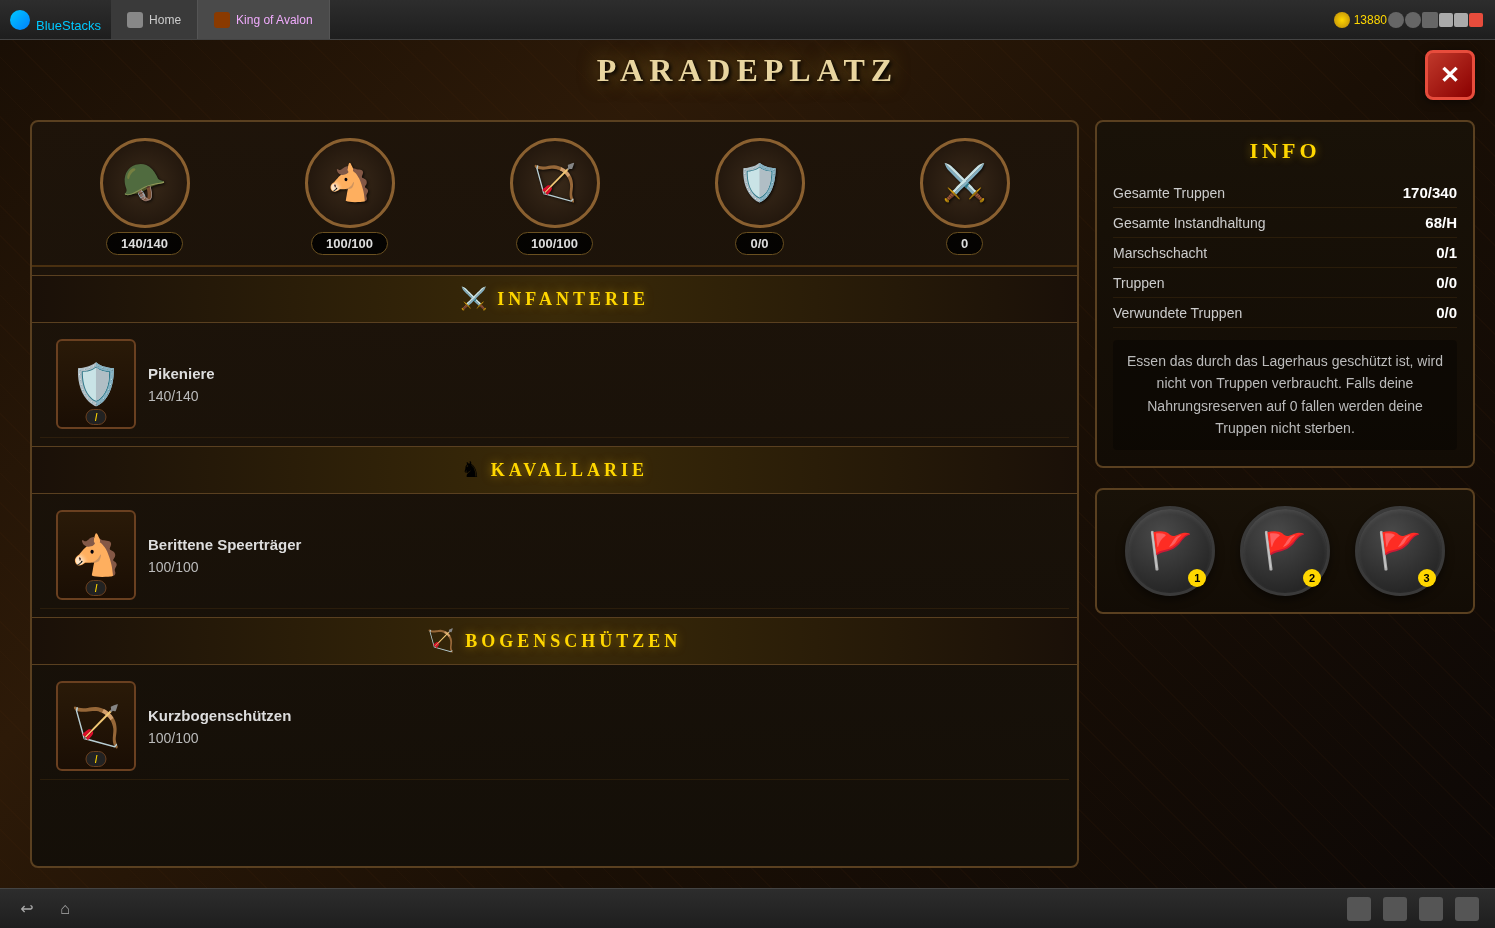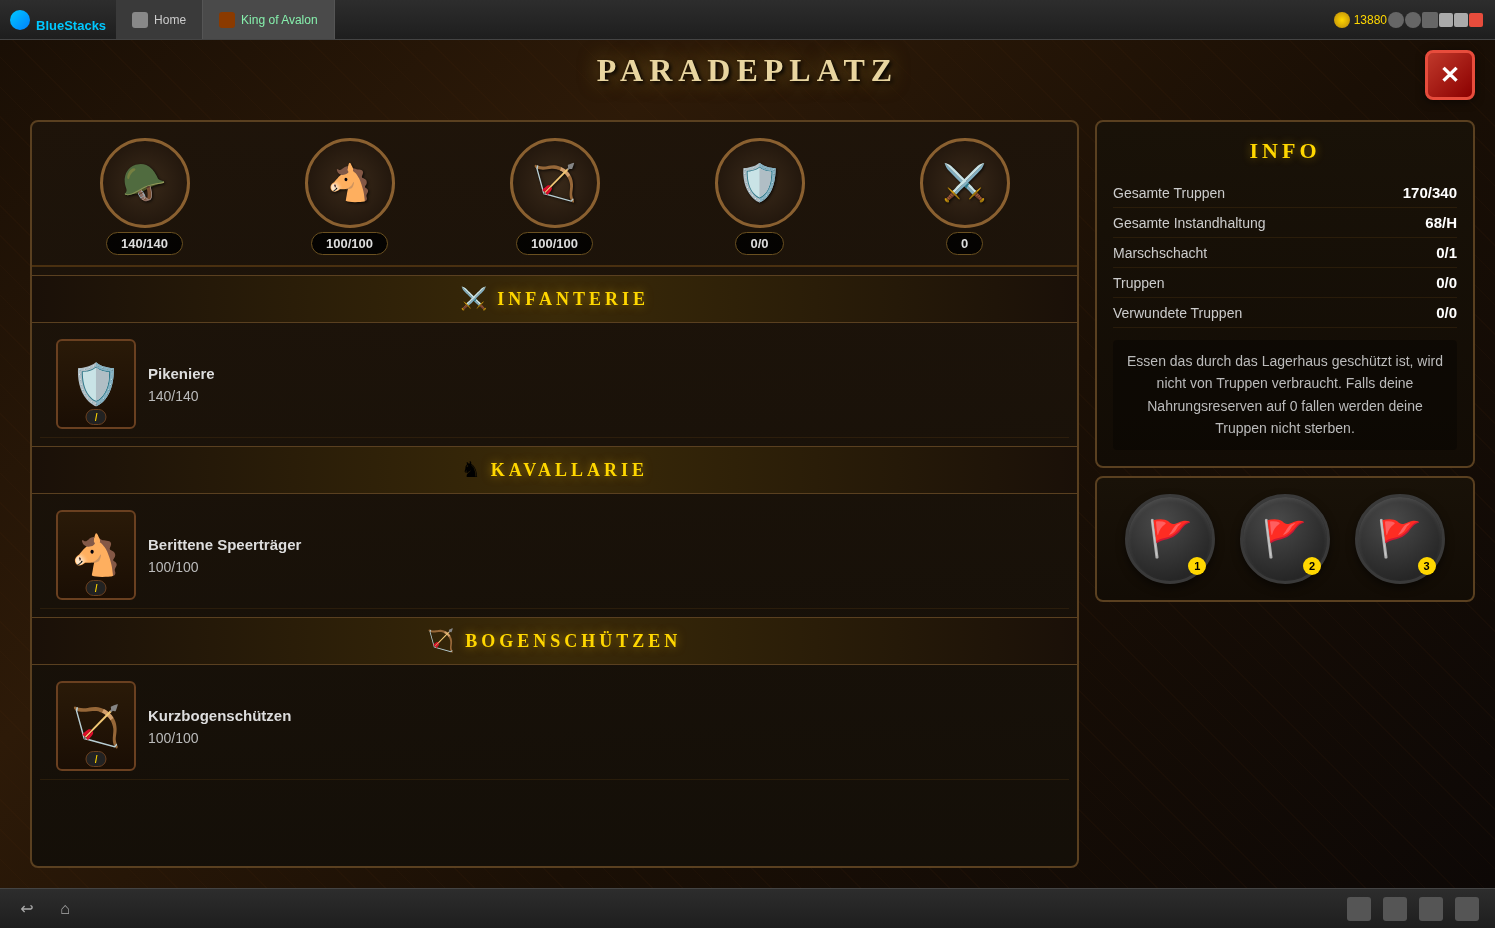--- a/index.html
+++ b/index.html
@@ -28,21 +28,21 @@
       gap: 6px;
     }
     .bluestacks-logo {
       width: 20px; height: 20px;
       background: linear-gradient(135deg, #00c8ff, #0080ff);
       border-radius: 50%;
     }
     .taskbar-brand {
       color: #00c8ff;
       font-size: 13px;
-      font-weight: bold;
+      font-weight: normal;
       margin-top: 12px;
     }
     .taskbar-tabs {
       display: flex;
       align-items: flex-end;
       height: 100%;
     }
     .tab {
       display: flex;
       align-items: center;
@@ -50,21 +50,21 @@
       padding: 0 16px;
       height: 100%;
       background: #3a3a3a;
       border-right: 1px solid #555;
       color: #ccc;
       font-size: 12px;
       cursor: pointer;
     }
     .tab.active {
       background: #4a4a4a;
-      color: #86efac;
+      color: #f0abfc;
     }
     .tab-icon {
       width: 16px; height: 16px;
       background: #888;
       border-radius: 3px;
     }
     .taskbar-right {
       margin-left: auto;
       display: flex;
       align-items: center;
@@ -302,21 +302,21 @@
       color: #bbb;
       font-size: 14px;
     }
 
     
     .right-panel {
       width: 380px;
       flex-shrink: 0;
       display: flex;
       flex-direction: column;
-      gap: 8px;
+      gap: 20px;
     }
 
     
     .info-box {
       background: linear-gradient(to bottom, rgba(25,18,8,0.97), rgba(18,12,5,0.98));
       border: 2px solid #5a4020;
       border-radius: 8px;
       padding: 16px;
     }
     .info-title {

